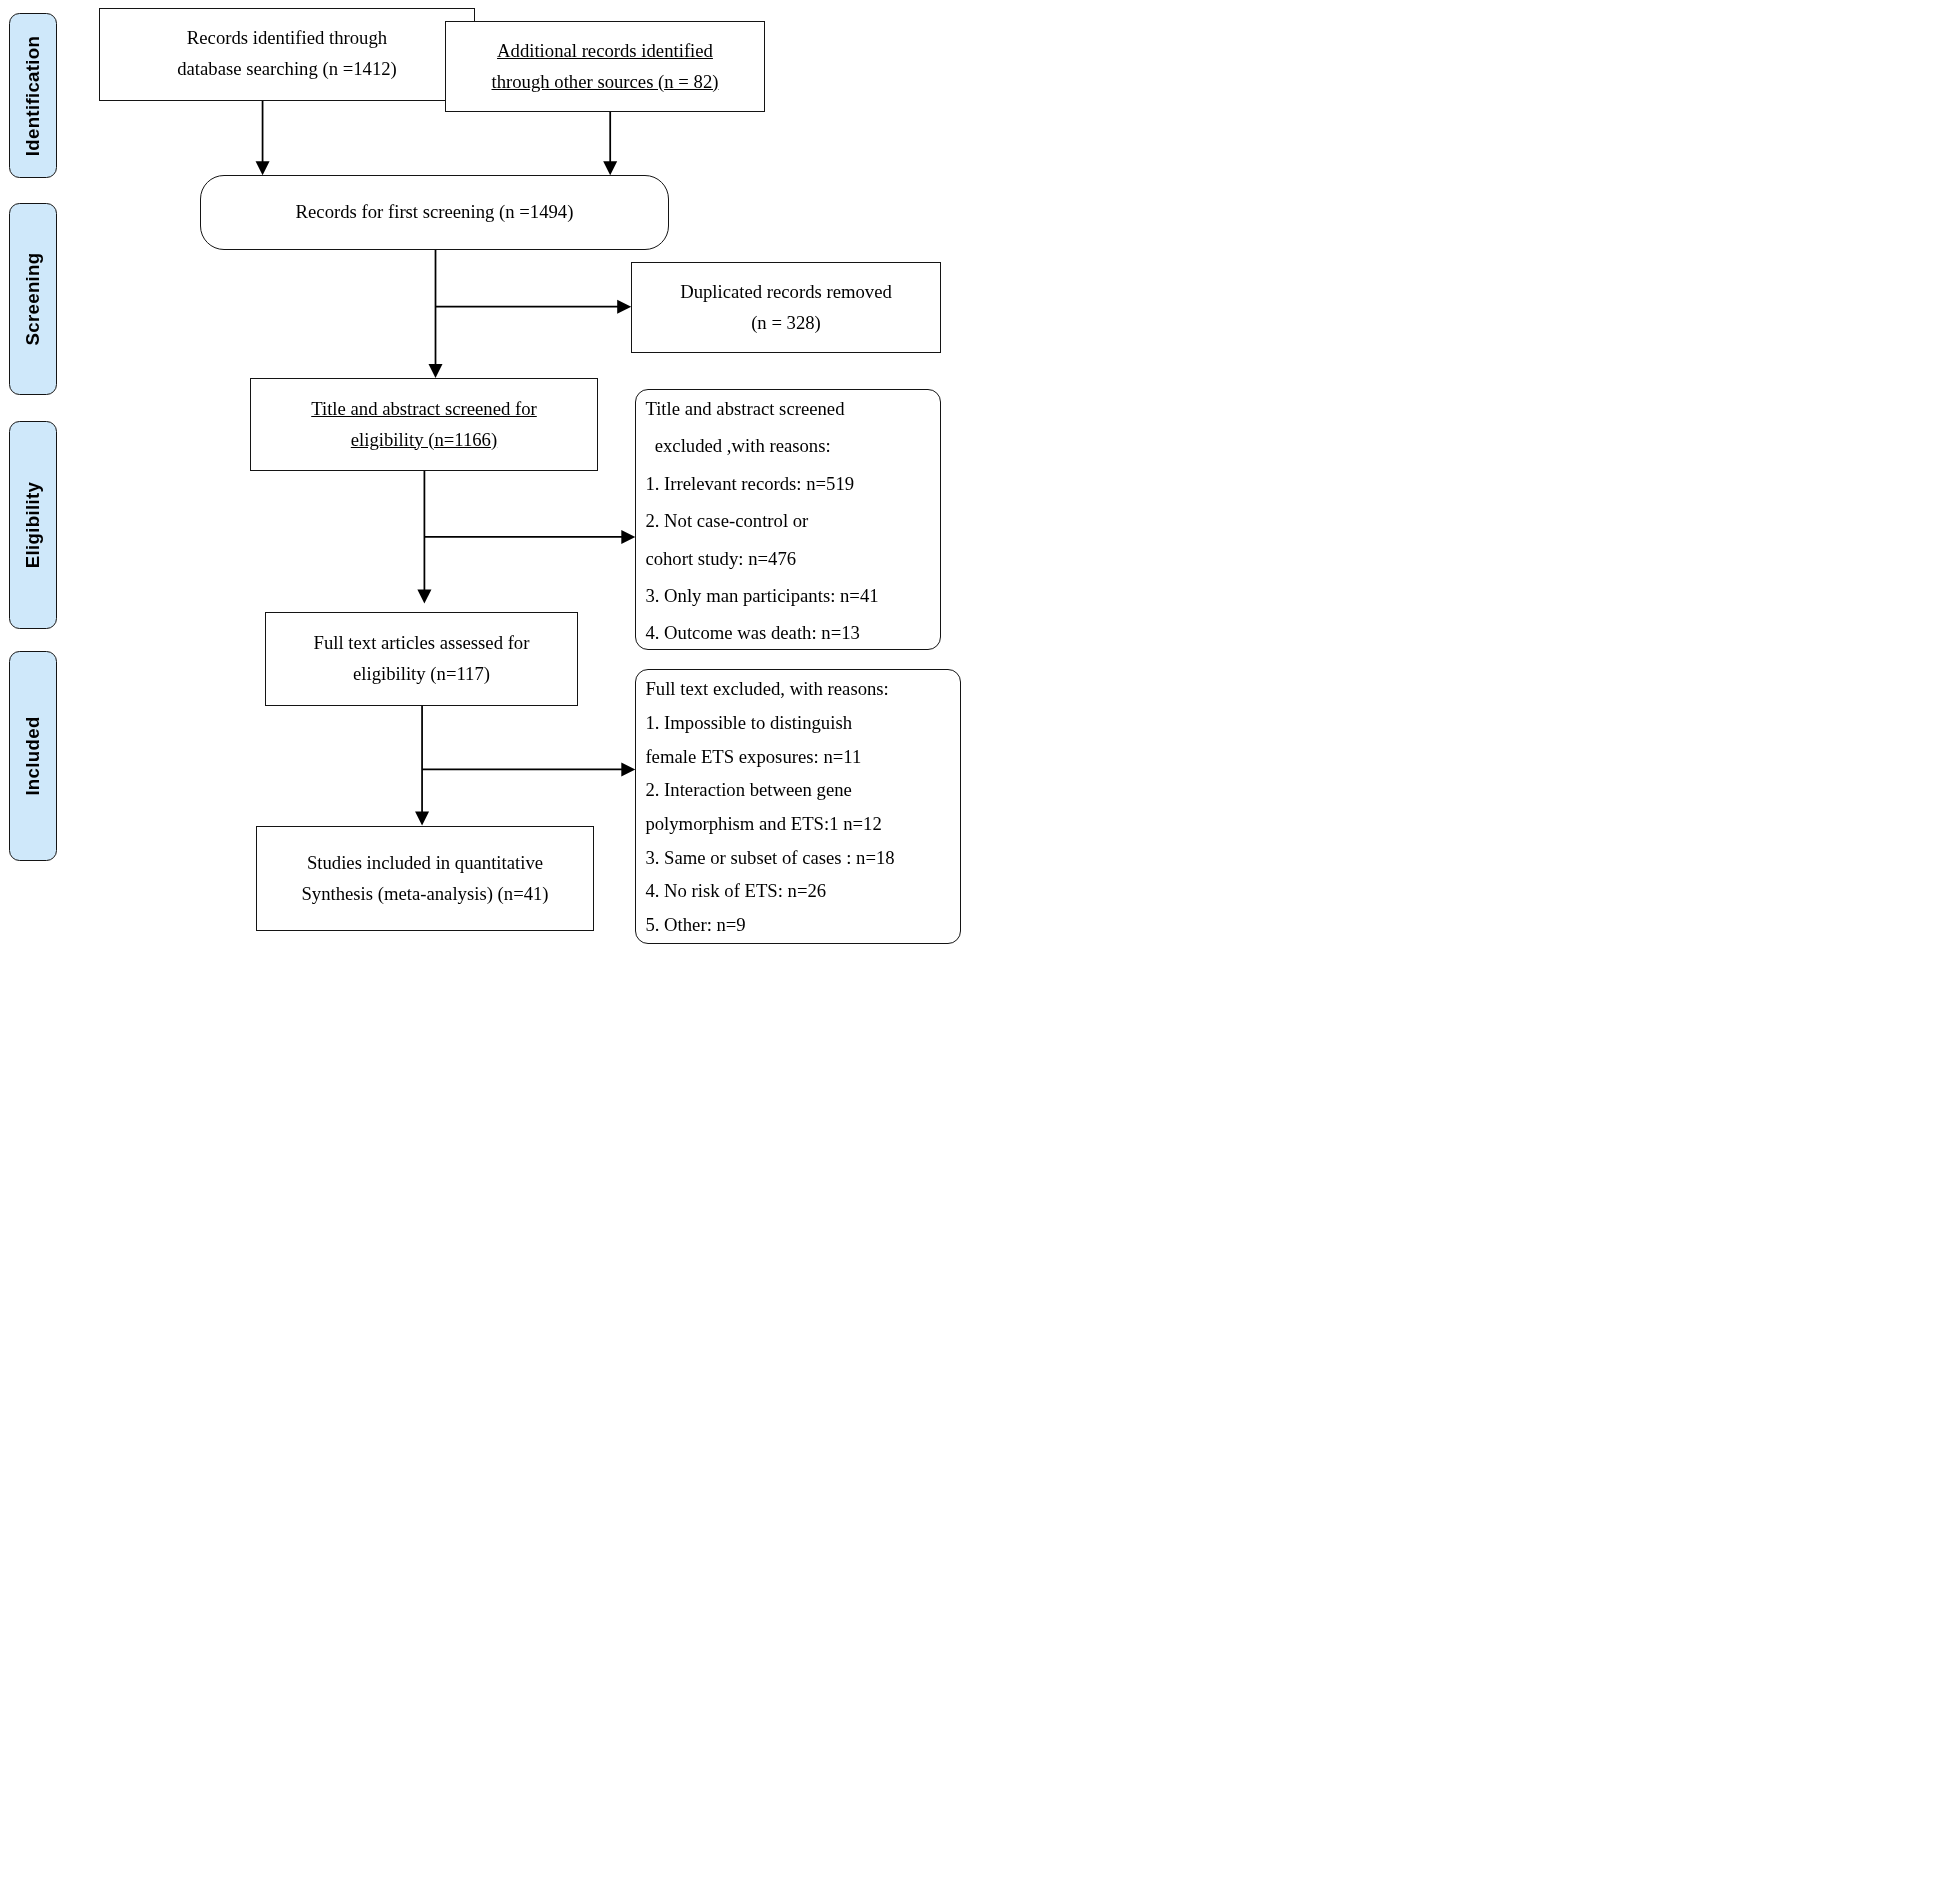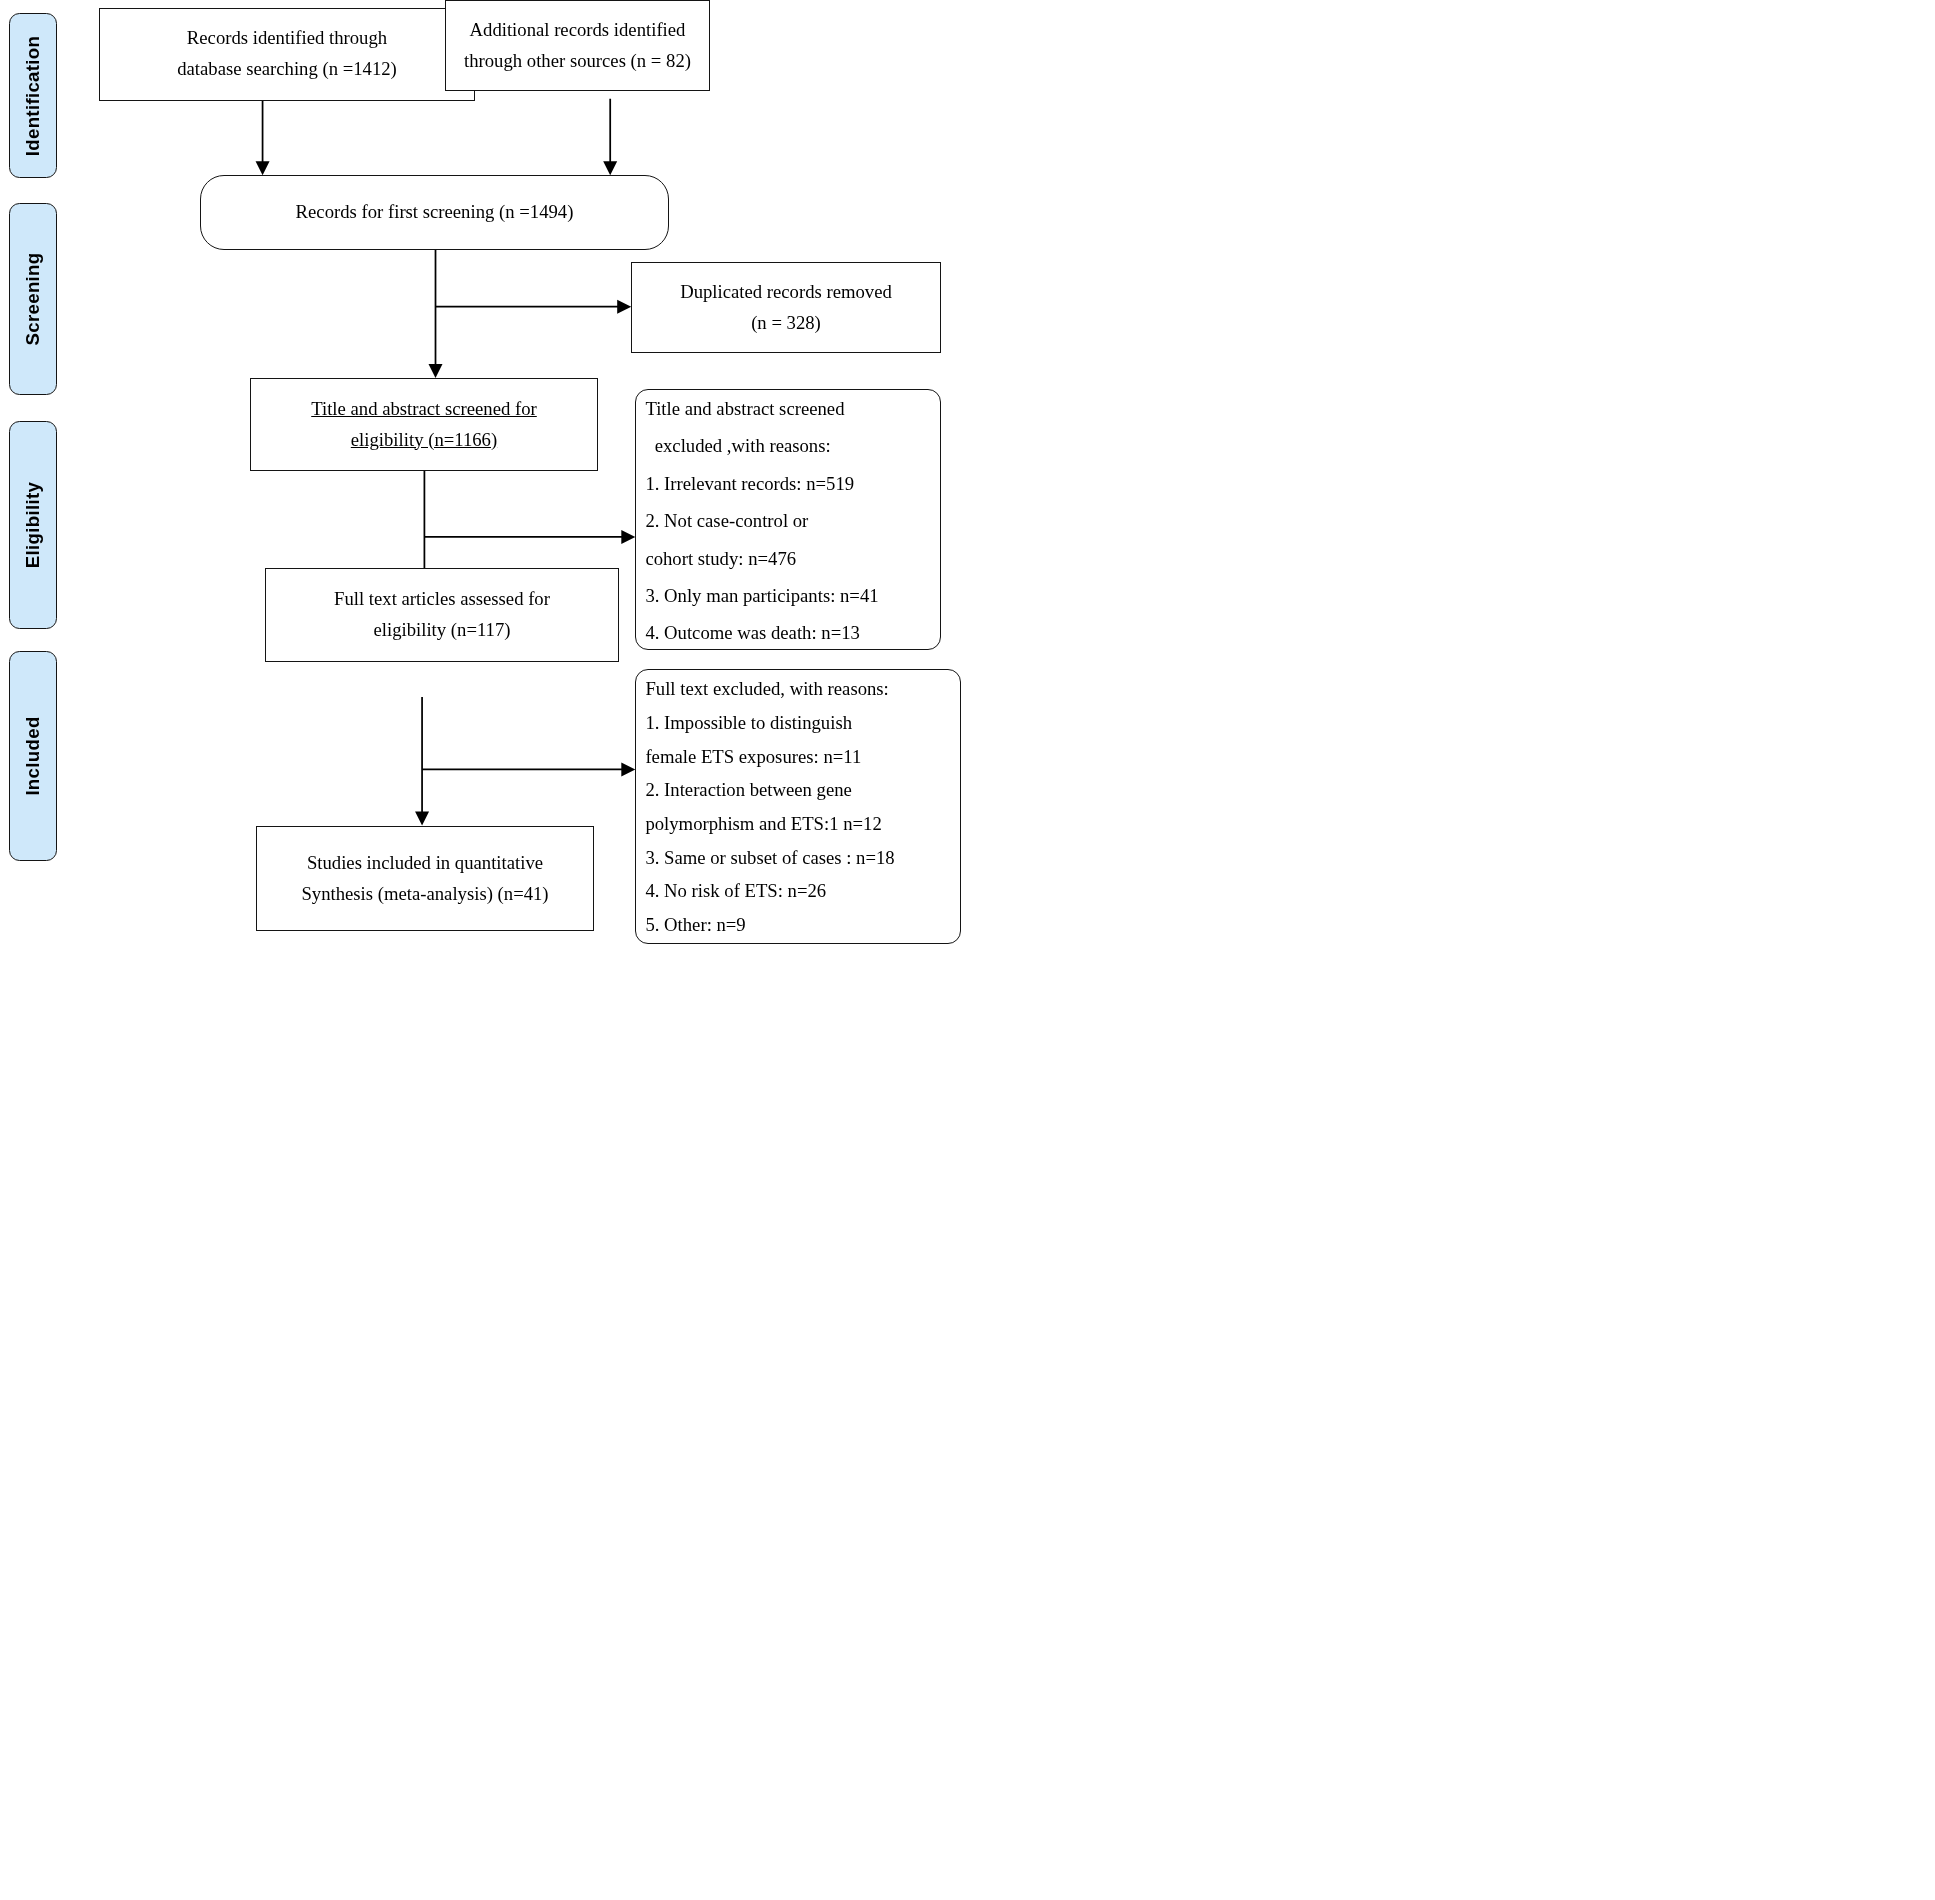--- a/index.html
+++ b/index.html
@@ -31,26 +31,26 @@
     line-height: 1.65;
     font-family: "Liberation Serif", serif;
   }
   .flow-box.list {
     align-items: flex-start;
     justify-content: flex-start;
     text-align: left;
     border-radius: 13px;
   }
   #box-records-db   { left: 99px;  top: 7.6px;   width: 376px; height: 93px; }
-  #box-records-other{ left: 445px;  top: 0;   width: 265px; height: 91px; }
+  #box-records-other{ left: 445px;  top: 21px;   width: 320px; height: 91px; text-decoration: underline; }
   #box-first-screen { left: 200px;  top: 175px;  width: 469px; height: 75px; border-radius: 24px; }
   #box-duplicates   { left: 631px; top: 262px;  width: 310px; height: 91px; }
   #box-ta-screened  { left: 250px;  top: 378px;  width: 348px; height: 93px; text-decoration: underline; }
   #box-ta-excluded  { left: 635px; top: 389px;  width: 306px; height: 261px; line-height: 2.0;  padding: 0 4.7px 0 9.4px; }
-  #box-ft-assessed  { left: 265px;  top: 568px; width: 354px; height: 94px; }
+  #box-ft-assessed  { left: 265px;  top: 612px; width: 313px; height: 94px; }
   #box-ft-excluded  { left: 635px; top: 669px; width: 326px; height: 275px; line-height: 1.8; padding: 2.3px 4.7px 0 9.4px; }
   #box-included     { left: 256px;  top: 826px; width: 338px; height: 105px; }
 
   .stage {
     position: absolute;
     left: 8.8px;
     width: 48px;
     box-sizing: border-box;
     background: #cfe8fa;
     border: 1.8px solid #141414;

